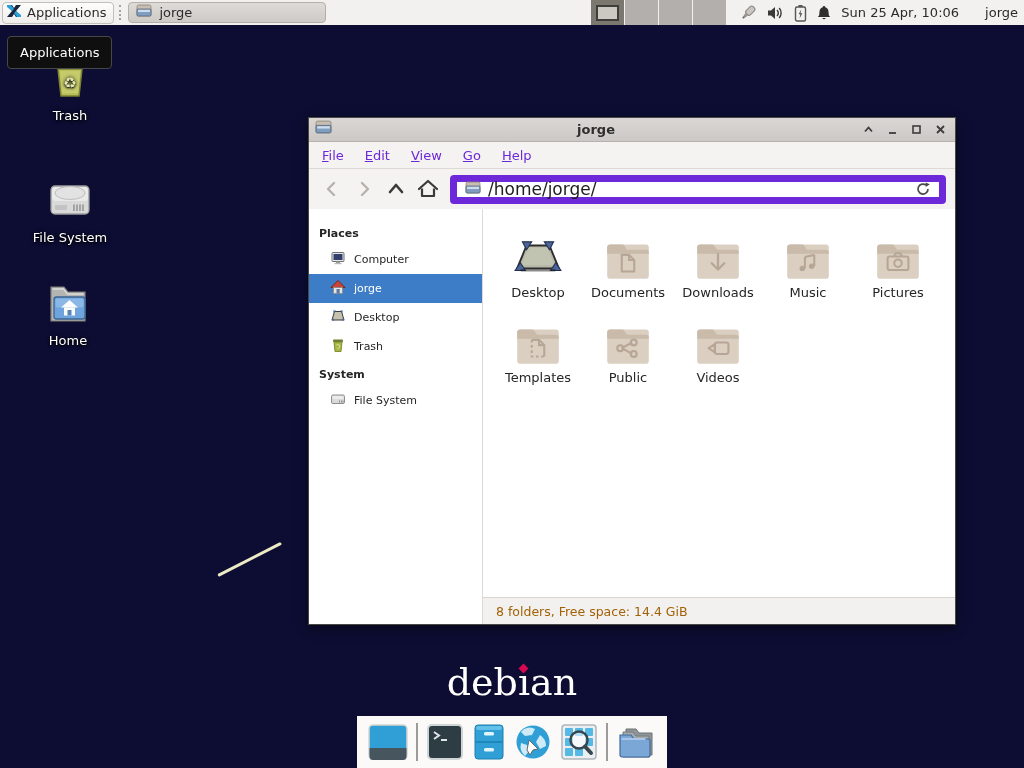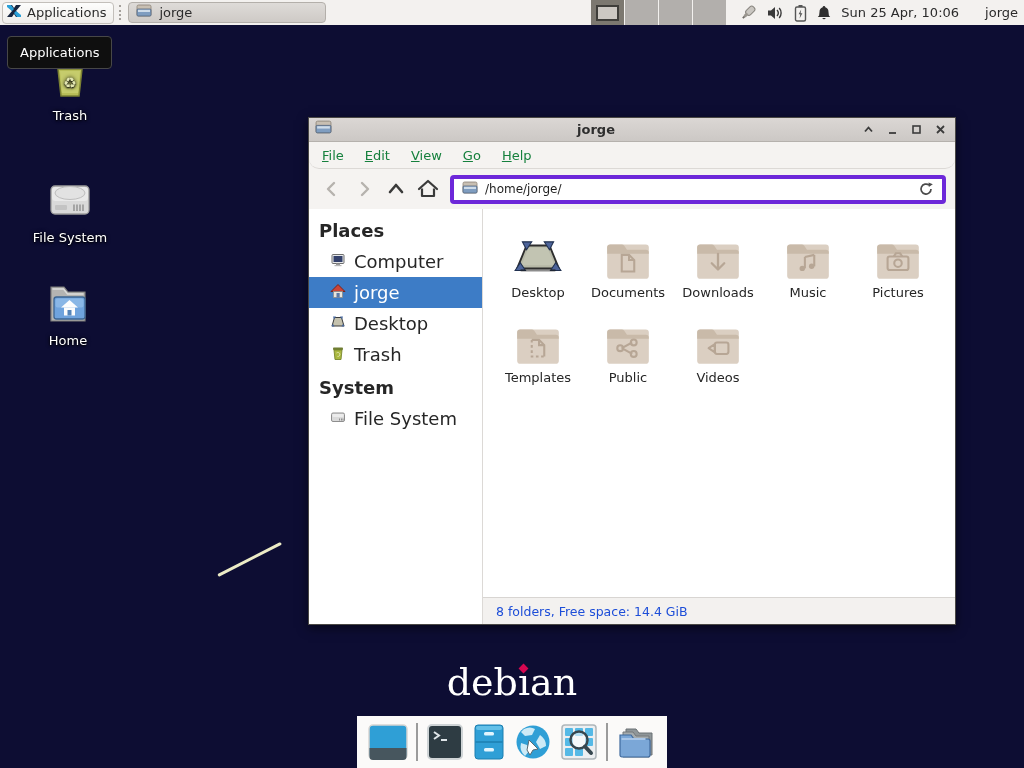--- a/index.html
+++ b/index.html
@@ -41,40 +41,40 @@
   
   .window { position:absolute; left:308px; top:117px; width:648px; height:508px; background:#f5f3f1;
             border:1px solid #4a4845; box-shadow:0 3px 10px rgba(0,0,0,.55);
             display:flex; flex-direction:column; z-index:20; }
   .titlebar { height:24px; background:linear-gradient(#dbd7d4,#ccc8c5); display:flex; align-items:center;
               padding:0 6px; border-bottom:1px solid #b5b1ad; flex:0 0 auto; }
   .win-title { flex:1; text-align:center; font-weight:bold; font-size:13px; color:#2e2e2e; }
   .tb-btns { display:flex; gap:7px; }
   .tb-btn { width:17px; height:17px; display:flex; align-items:center; justify-content:center; }
   .menubar { height:27px; display:flex; align-items:center; gap:21px; padding:0 13px; font-size:13px;
-             color:#15803d; border-bottom:1px solid #dcd9d6; flex:0 0 auto;border-radius:10px; }
+             color:#6d28d9; border-bottom:1px solid #dcd9d6; flex:0 0 auto; }
   .menubar u { text-decoration:underline; }
   .toolbar { height:40px; display:flex; align-items:center; gap:5px; padding:0 9px; flex:0 0 auto; }
   .tool-btn { width:27px; height:27px; display:flex; align-items:center; justify-content:center; }
-  .pathbar { flex:1; height:29px; background:#fff; border:4px solid #6d28d9; border-radius:4px;
-             display:flex; align-items:center; padding:0 8px; gap:7px; font-size:12px; color:#1d1d1d; margin-left:4px; }
+  .pathbar { flex:1; height:29px; background:#fff; border:7px solid #6d28d9; border-radius:4px;
+             display:flex; align-items:center; padding:0 8px; gap:7px; font-size:17px; color:#1d1d1d; margin-left:4px; }
   .reload { margin-left:auto; display:flex; }
   .winbody { flex:1; display:flex; min-height:0; }
-  .sidebar { width:174px; background:#fff; border-right:1px solid #dcd9d6; padding-top:4px;
-             font-size:18px; color:#262626; flex:0 0 auto; }
+  .sidebar { width:174px; background:#fff; border-right:1px solid #dcd9d6; padding-top:11px;
+             font-size:11px; color:#262626; flex:0 0 auto; }
   .side-header { font-weight:bold; padding:7px 10px 5px 10px; }
   .side-item { display:flex; align-items:center; gap:8px; padding:5px 10px 5px 21px; }
   .side-item.selected { background:#3d7cc6; color:#fff; }
   .maincol { flex:1; display:flex; flex-direction:column; background:#fff; min-width:0; }
   .files { flex:1; padding:18px 0 0 10px; display:flex; flex-wrap:wrap; align-content:flex-start; }
   .file { width:90px; display:flex; flex-direction:column; align-items:center; margin-bottom:12px;
           font-size:13px; color:#262626; }
   .file .ficon { height:52px; display:flex; align-items:flex-end; margin-bottom:6px; }
   .statusbar { height:27px; background:#f3f1ef; border-top:1px solid #d8d5d2; display:flex;
-               align-items:center; padding:0 13px; font-size:12.5px; color:#1d4ed8; flex:0 0 auto; }
+               align-items:center; padding:0 13px; font-size:12.5px; color:#a16207; flex:0 0 auto; }
 
   
   .logo { position:absolute; left:0; right:0; top:662px; text-align:center; color:#fff;
           font-family:"DejaVu Serif","Liberation Serif",serif; font-size:38px; line-height:40px; z-index:8; }
   .i-wrap { position:relative; display:inline-block; }
   .tittle { position:absolute; left:50%; top:3px; width:7px; height:7px; margin-left:-4px;
             background:#d70751; transform:rotate(45deg); }
 
   
   .dock { position:absolute; left:357px; top:716px; width:310px; height:52px; background:#fbfaf9;

